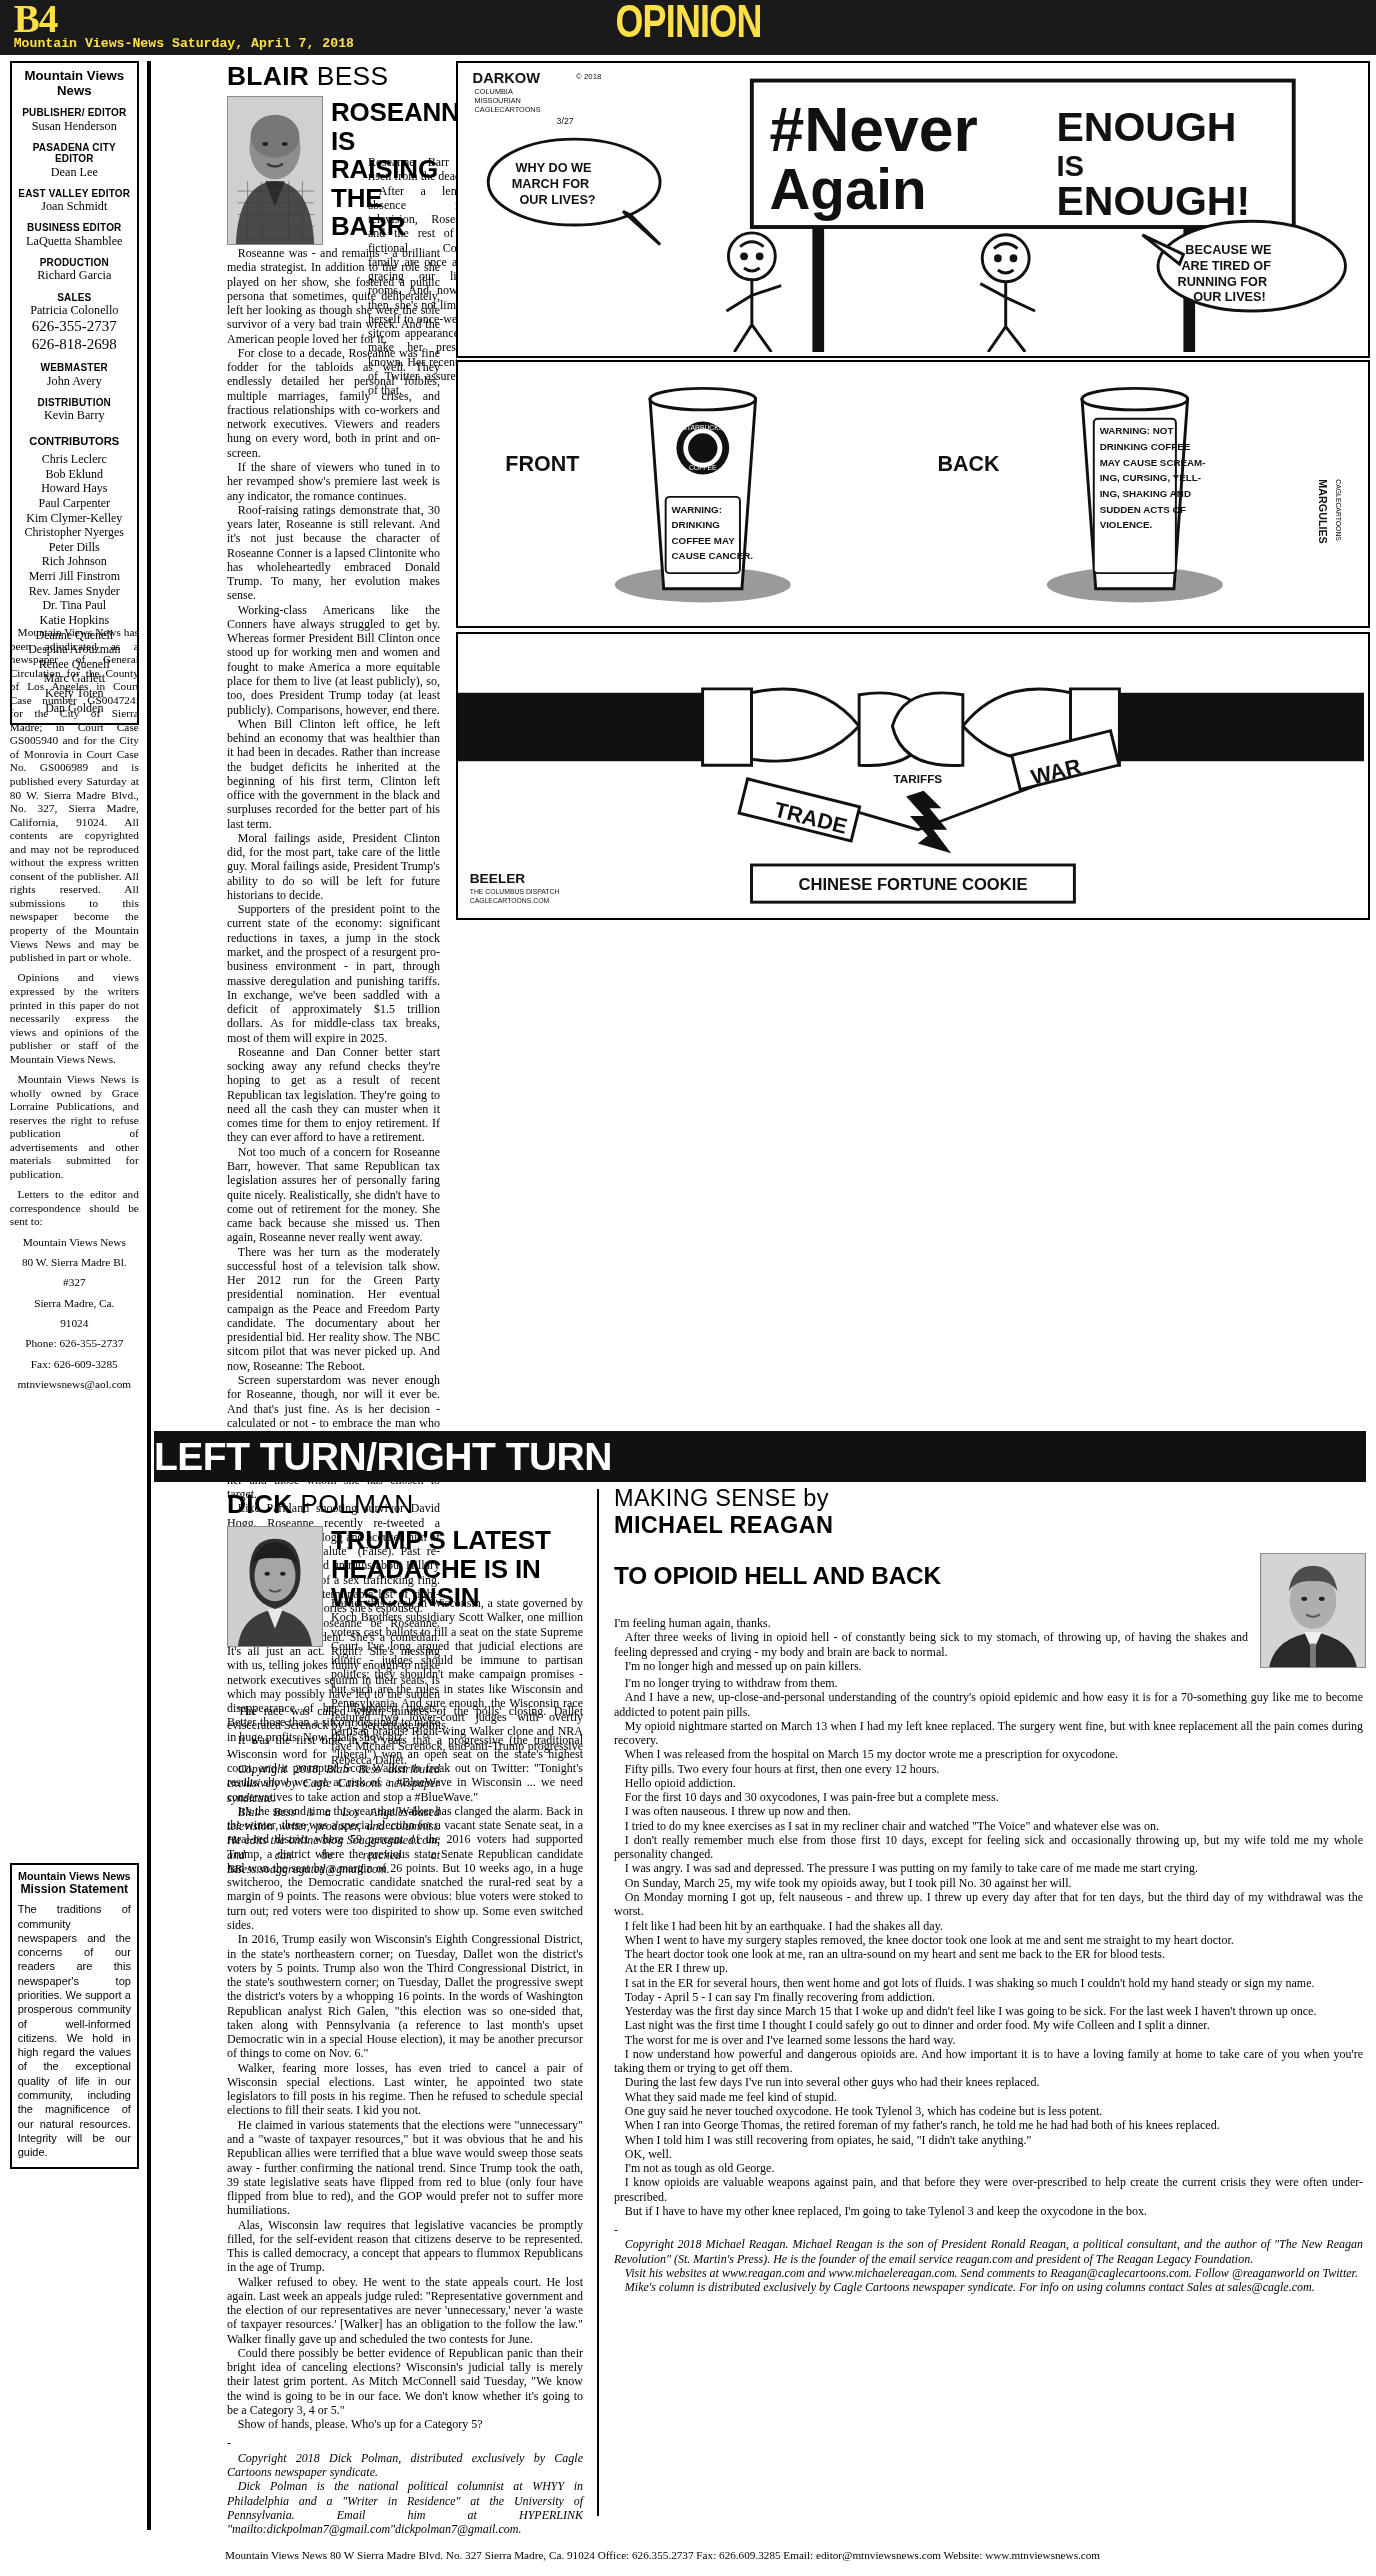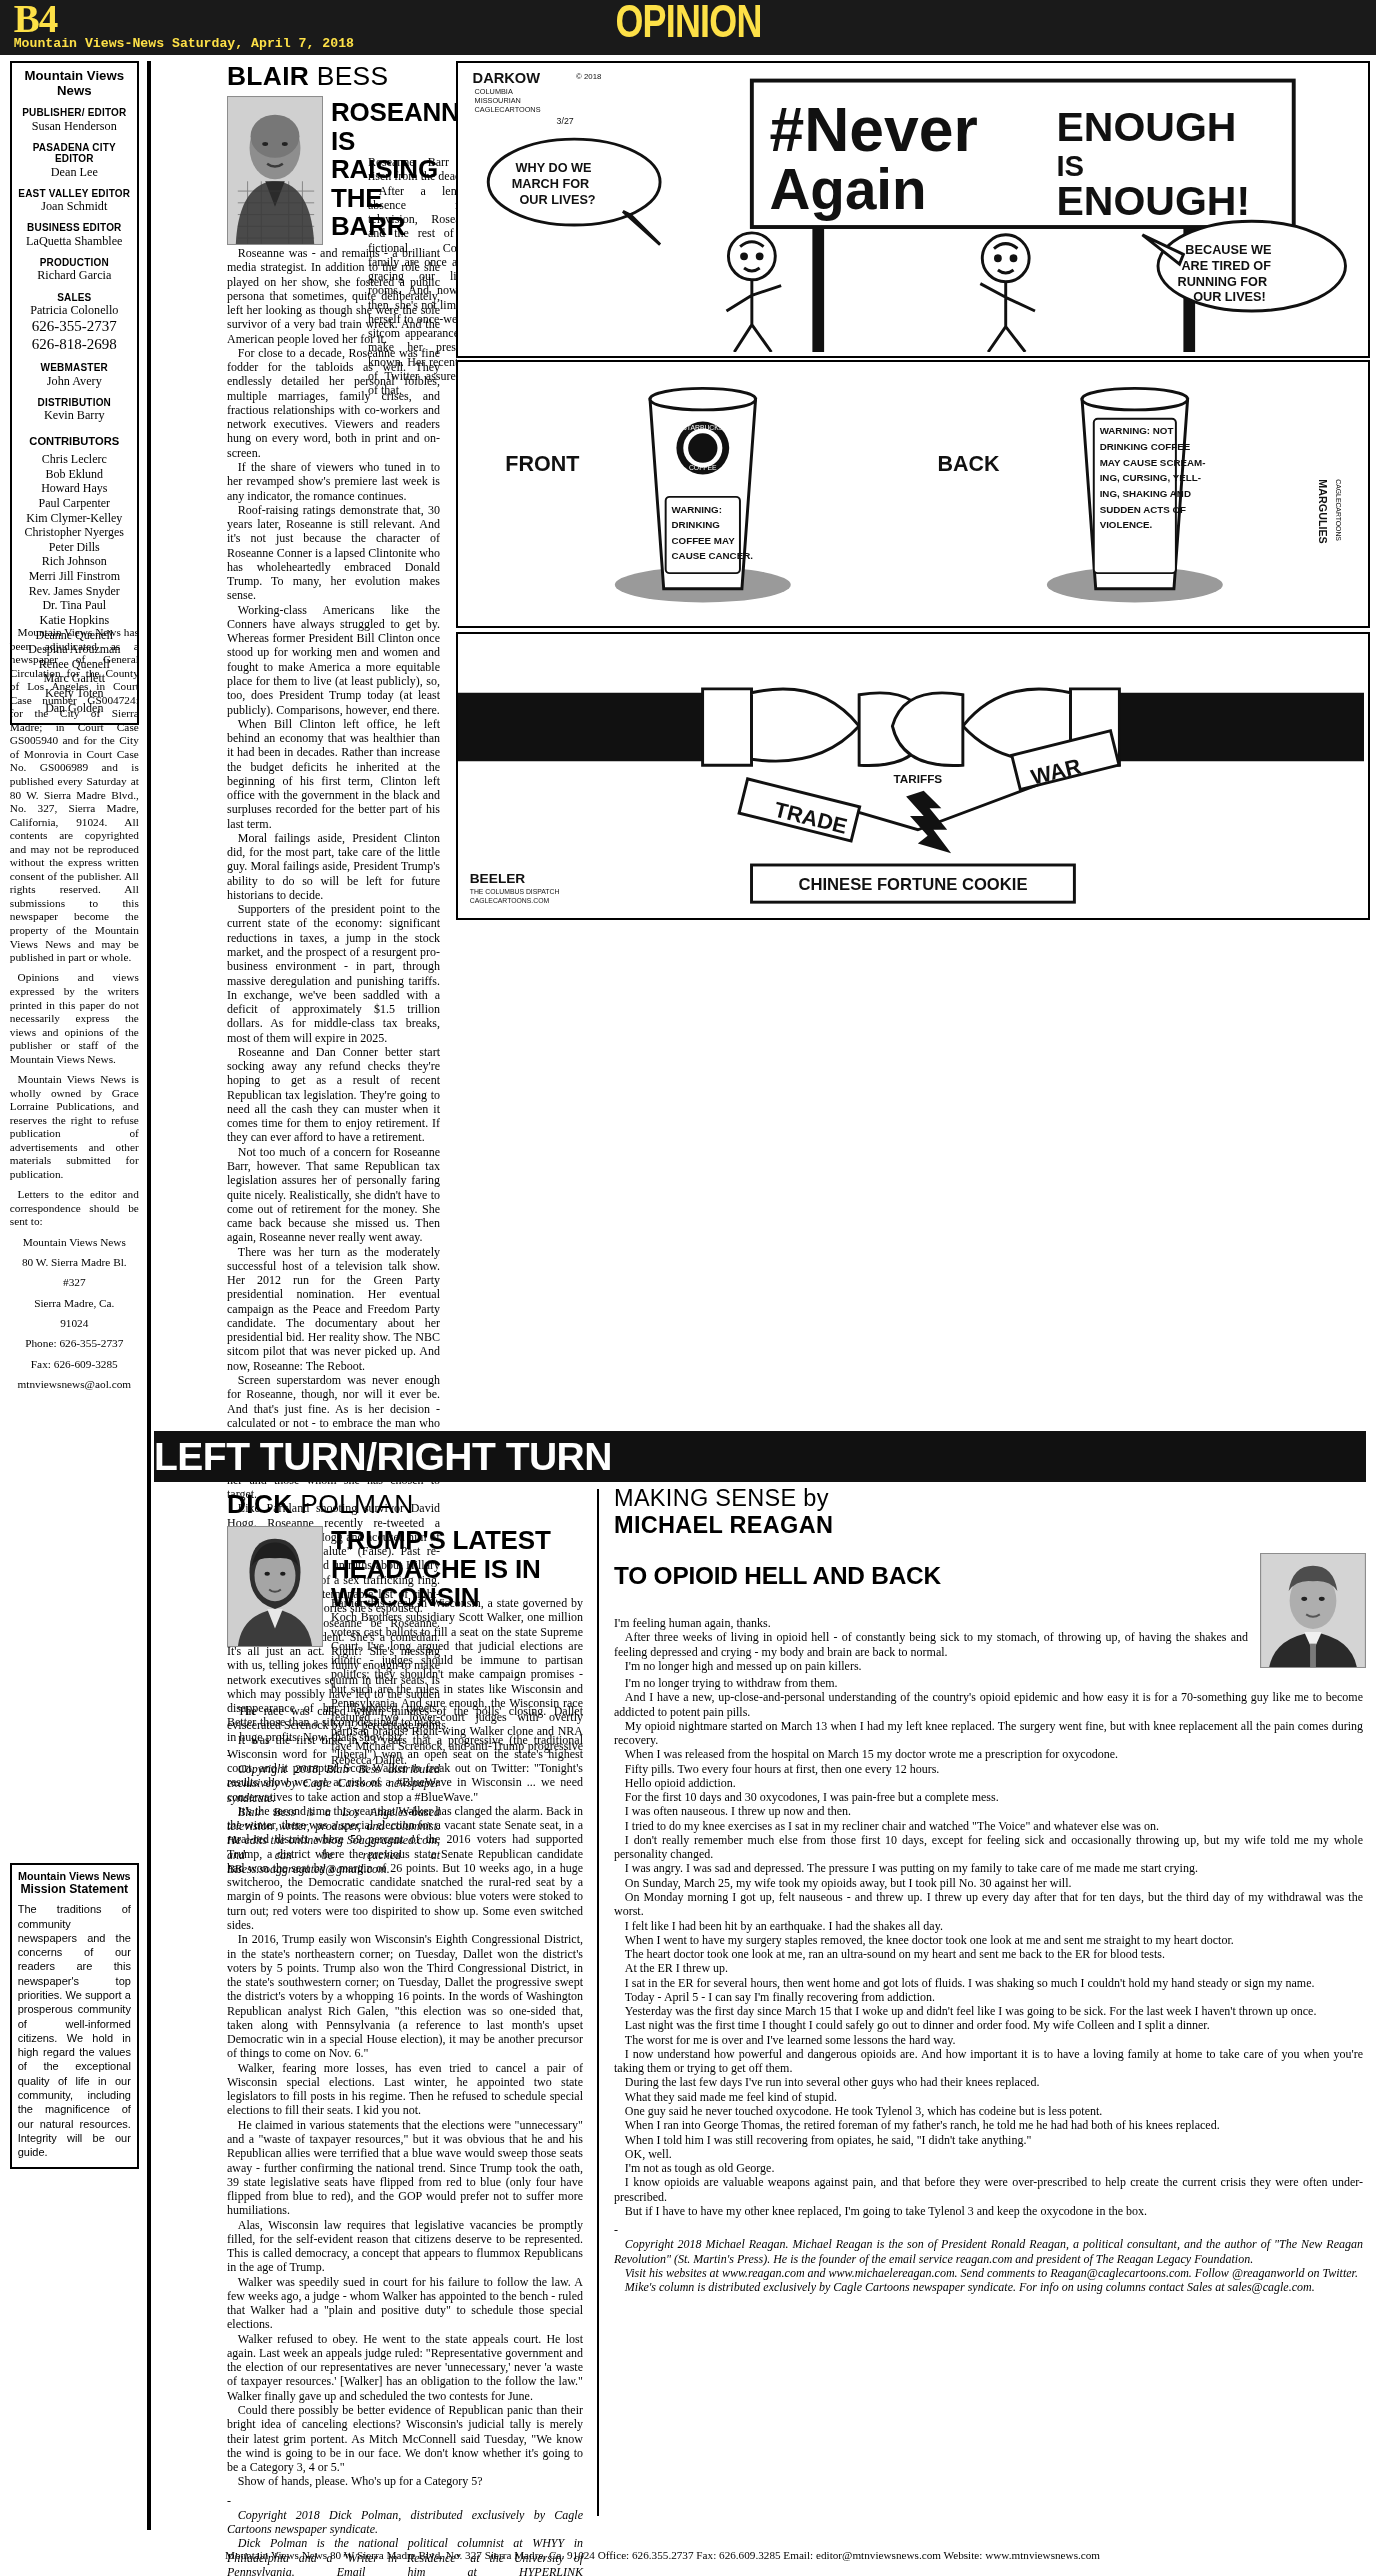--- a/index.html
+++ b/index.html
@@ -358,21 +358,20 @@
   </div>
 
   <div class="body-col" style="position:absolute;left:227px;top:1704px;width:356px;">
     <p>The race was called within minutes of the polls' closing. Dallet eviscerated Screnock by 12 percentage points.</p>
     <p>It was the first time in 23 years that a progressive (the traditional Wisconsin word for "liberal") won an open seat on the state's highest court, and it prompted Scott Walker to freak out on Twitter: "Tonight's results show we are at risk of a #BlueWave in Wisconsin ... we need conservatives to take action and stop a #BlueWave."</p>
     <p>It's the second time this year that Walker has clanged the alarm. Back in the winter, there was a special election for a vacant state Senate seat, in a rural-red district where 59 percent of the 2016 voters had supported Trump, a district where the previous state Senate Republican candidate had won the seat by a margin of 26 points. But 10 weeks ago, in a huge switcheroo, the Democratic candidate snatched the rural-red seat by a margin of 9 points. The reasons were obvious: blue voters were stoked to turn out; red voters were too dispirited to show up. Some even switched sides.</p>
     <p>In 2016, Trump easily won Wisconsin's Eighth Congressional District, in the state's northeastern corner; on Tuesday, Dallet won the district's voters by 5 points. Trump also won the Third Congressional District, in the state's southwestern corner; on Tuesday, Dallet the progressive swept the district's voters by a whopping 16 points. In the words of Washington Republican analyst Rich Galen, "this election was so one-sided that, taken along with Pennsylvania (a reference to last month's upset Democratic win in a special House election), it may be another precursor of things to come on Nov. 6."</p>
     <p>Walker, fearing more losses, has even tried to cancel a pair of Wisconsin special elections. Last winter, he appointed two state legislators to fill posts in his regime. Then he refused to schedule special elections to fill their seats. I kid you not.</p>
     <p>He claimed in various statements that the elections were "unnecessary" and a "waste of taxpayer resources," but it was obvious that he and his Republican allies were terrified that a blue wave would sweep those seats away - further confirming the national trend. Since Trump took the oath, 39 state legislative seats have flipped from red to blue (only four have flipped from blue to red), and the GOP would prefer not to suffer more humiliations.</p>
     <p>Alas, Wisconsin law requires that legislative vacancies be promptly filled, for the self-evident reason that citizens deserve to be represented. This is called democracy, a concept that appears to flummox Republicans in the age of Trump.</p>
-    <p>Walker was speedily sued in court for his failure to follow the law. A few weeks ago, a judge - whom Walker has appointed to the bench - ruled that Walker had a "plain and positive duty" to schedule those special elections.</p>
     <p>Walker refused to obey. He went to the state appeals court. He lost again. Last week an appeals judge ruled: "Representative government and the election of our representatives are never 'unnecessary,' never 'a waste of taxpayer resources.' [Walker] has an obligation to the follow the law." Walker finally gave up and scheduled the two contests for June.</p>
     <p>Could there possibly be better evidence of Republican panic than their bright idea of canceling elections? Wisconsin's judicial tally is merely their latest grim portent. As Mitch McConnell said Tuesday, "We know the wind is going to be in our face. We don't know whether it's going to be a Category 3, 4 or 5."</p>
     <p>Show of hands, please. Who's up for a Category 5?</p>
     <p class="ni" style="margin-top:4.9px;">-</p>
     <p class="it">Copyright 2018 Dick Polman, distributed exclusively by Cagle Cartoons newspaper syndicate.</p>
     <p class="it">Dick Polman is the national political columnist at WHYY in Philadelphia and a "Writer in Residence" at the University of Pennsylvania. Email him at  HYPERLINK "mailto:dickpolman7@gmail.com"dickpolman7@gmail.com.</p>
   </div>
 
   <div class="vrule" style="left:597px;top:1489px;width:2px;height:1027px;"></div>
 

